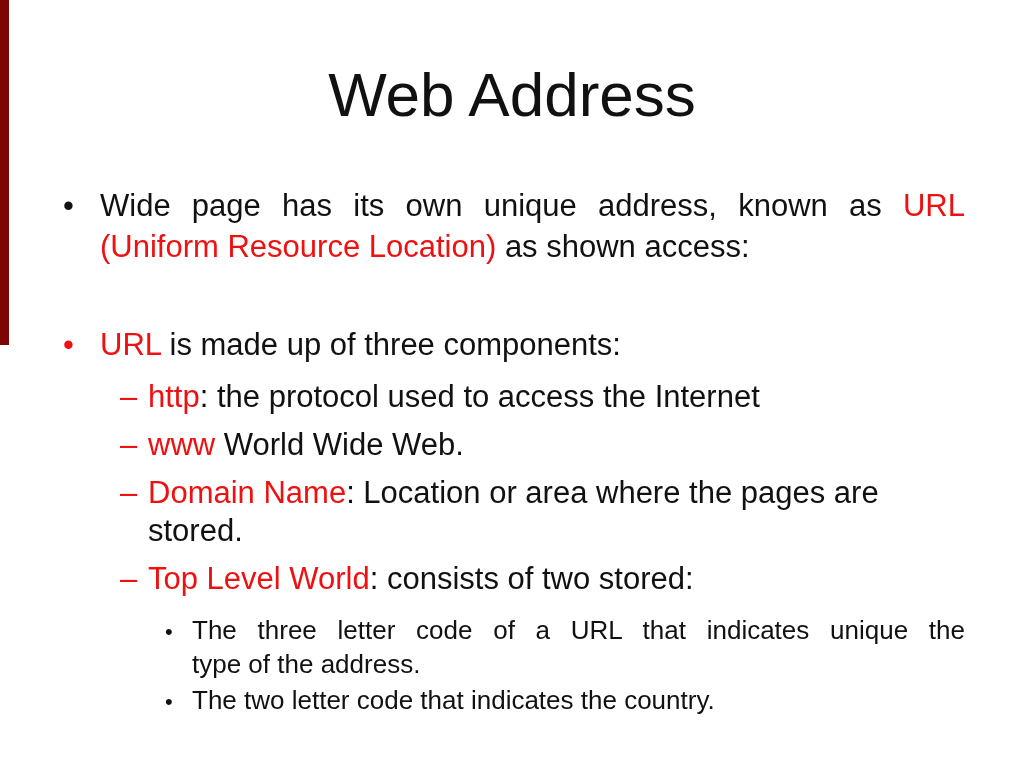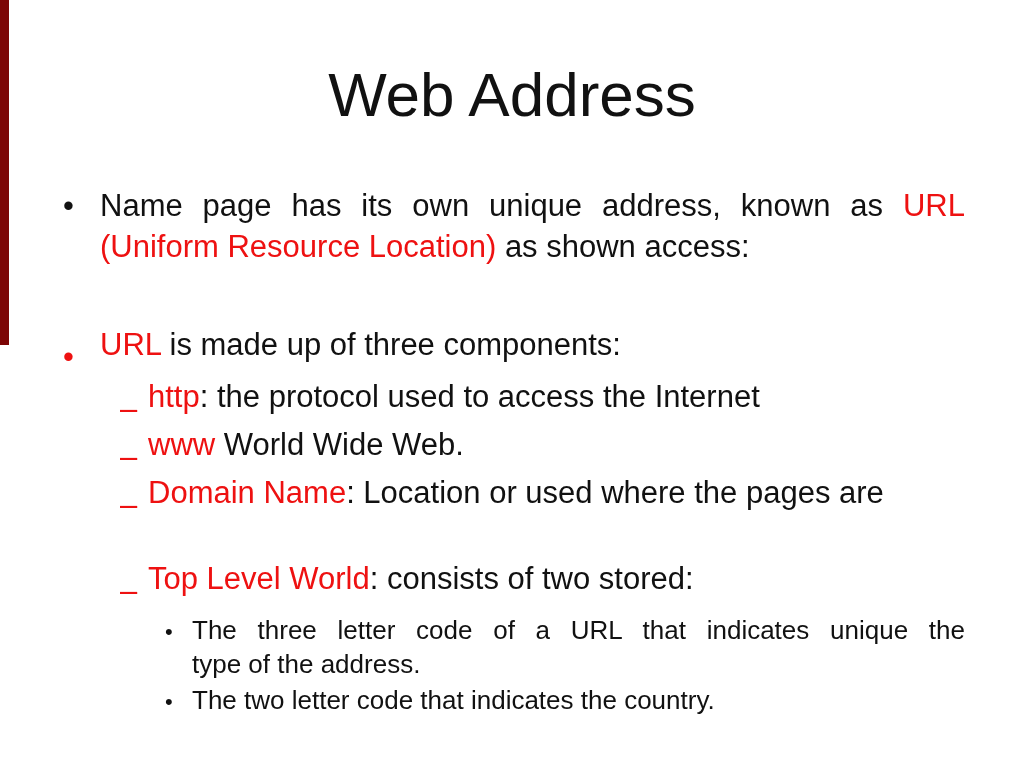--- a/index.html
+++ b/index.html
@@ -29,35 +29,35 @@
     text-align:justify;
     -moz-text-align-last:justify;
     text-align-last:justify;
   }
   .row.small{font-size:26px;line-height:34px;}
   .marker{position:absolute;}
   .m-b1{left:-37px;}
   .m-dash{left:-28px;}
   .m-sub{left:-27px;font-size:22px;top:2px;}
   .c-black{color:var(--black,#111);}
-  .c-red{color:var(--red,#ee1111);margin-top:12px;}
+  .c-red{color:var(--red,#ee1111);}
   .c-teal{color:var(--teal,#1a9692);}
   .u{text-decoration:underline;}
 </style>
 </head>
 <body>
 
 <div id="slide">
 
   <div id="left-bar"></div>
 
   <div id="title">Web Address</div>
 
   <div class="row justify" style="left:100px;top:186px;width:865px;">
-    <span class="marker m-b1 c-black">•</span><span class="c-black">Name page has its own unique address, known as </span><span class="c-red">URL</span>
+    <span class="marker m-b1 c-black">•</span><span class="c-black">Wide page has its own unique address, known as </span><span class="c-red">URL</span>
   </div>
 
   <div class="row" style="left:100px;top:227px;">
     <span class="c-red">(Uniform Resource Location)</span><span class="c-black"> as shown access:</span>
   </div>
 
   <div class="row" style="left:110px;top:280px;">
     <span class="c-teal u"></span>
   </div>
 
@@ -67,21 +67,24 @@
 
   <div class="row" style="left:148px;top:377px;">
     <span class="marker m-dash c-red">–</span><span class="c-red">http</span><span class="c-black">: the protocol used to access the Internet</span>
   </div>
 
   <div class="row" style="left:148px;top:425px;">
     <span class="marker m-dash c-red">–</span><span class="c-red">www</span><span class="c-black"> World Wide Web.</span>
   </div>
 
   <div class="row" style="left:148px;top:473px;">
-    <span class="marker m-dash c-red">–</span><span class="c-red">Domain Name</span><span class="c-black">: Location or used where the pages are</span>
+    <span class="marker m-dash c-red">–</span><span class="c-red">Domain Name</span><span class="c-black">: Location or area where the pages are</span>
+  </div>
+  <div class="row" style="left:148px;top:511px;">
+    <span class="c-black">stored.</span>
   </div>
 
   <div class="row" style="left:148px;top:559px;">
     <span class="marker m-dash c-red">–</span><span class="c-red">Top Level World</span><span class="c-black">: consists of two stored:</span>
   </div>
 
   <div class="row small justify" style="left:192px;top:613px;width:773px;">
     <span class="marker m-sub c-black">•</span><span class="c-black">The three letter code of a URL that indicates unique the</span>
   </div>
   <div class="row small" style="left:192px;top:647px;">

